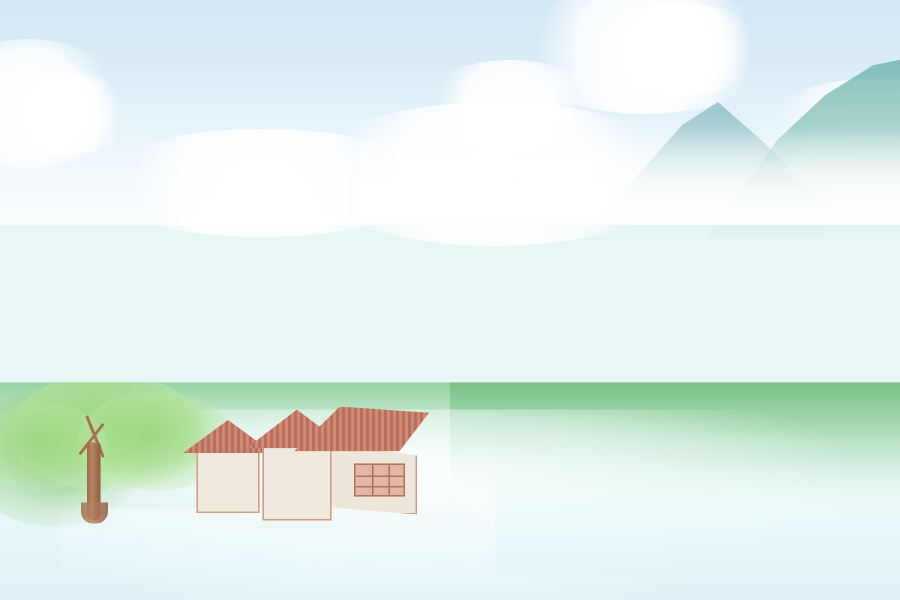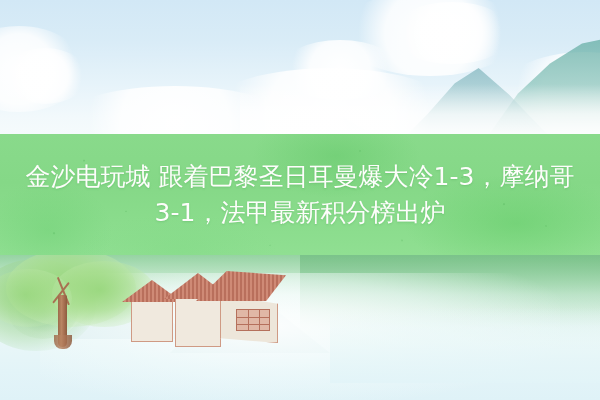--- a/index.html
+++ b/index.html
@@ -372,18 +372,14 @@
         <div class="window-bar-h" style="top:7px;"></div>
         <div class="window-bar-h" style="top:14px;"></div>
         <div class="window-bar-v" style="left:11px;"></div>
         <div class="window-bar-v" style="left:22px;"></div>
       </div>
     </div>
 
     <div class="ground-mist"></div>
   </div>
 
-  <div class="band">
-    <div class="band-speckle"></div>
-    <div class="headline">金沙电玩城 跟着巴黎圣日耳曼爆大冷1-3，摩纳哥3-1，法甲最新积分榜出炉</div>
-  </div>
 
 </div>
 
 </body></html>

